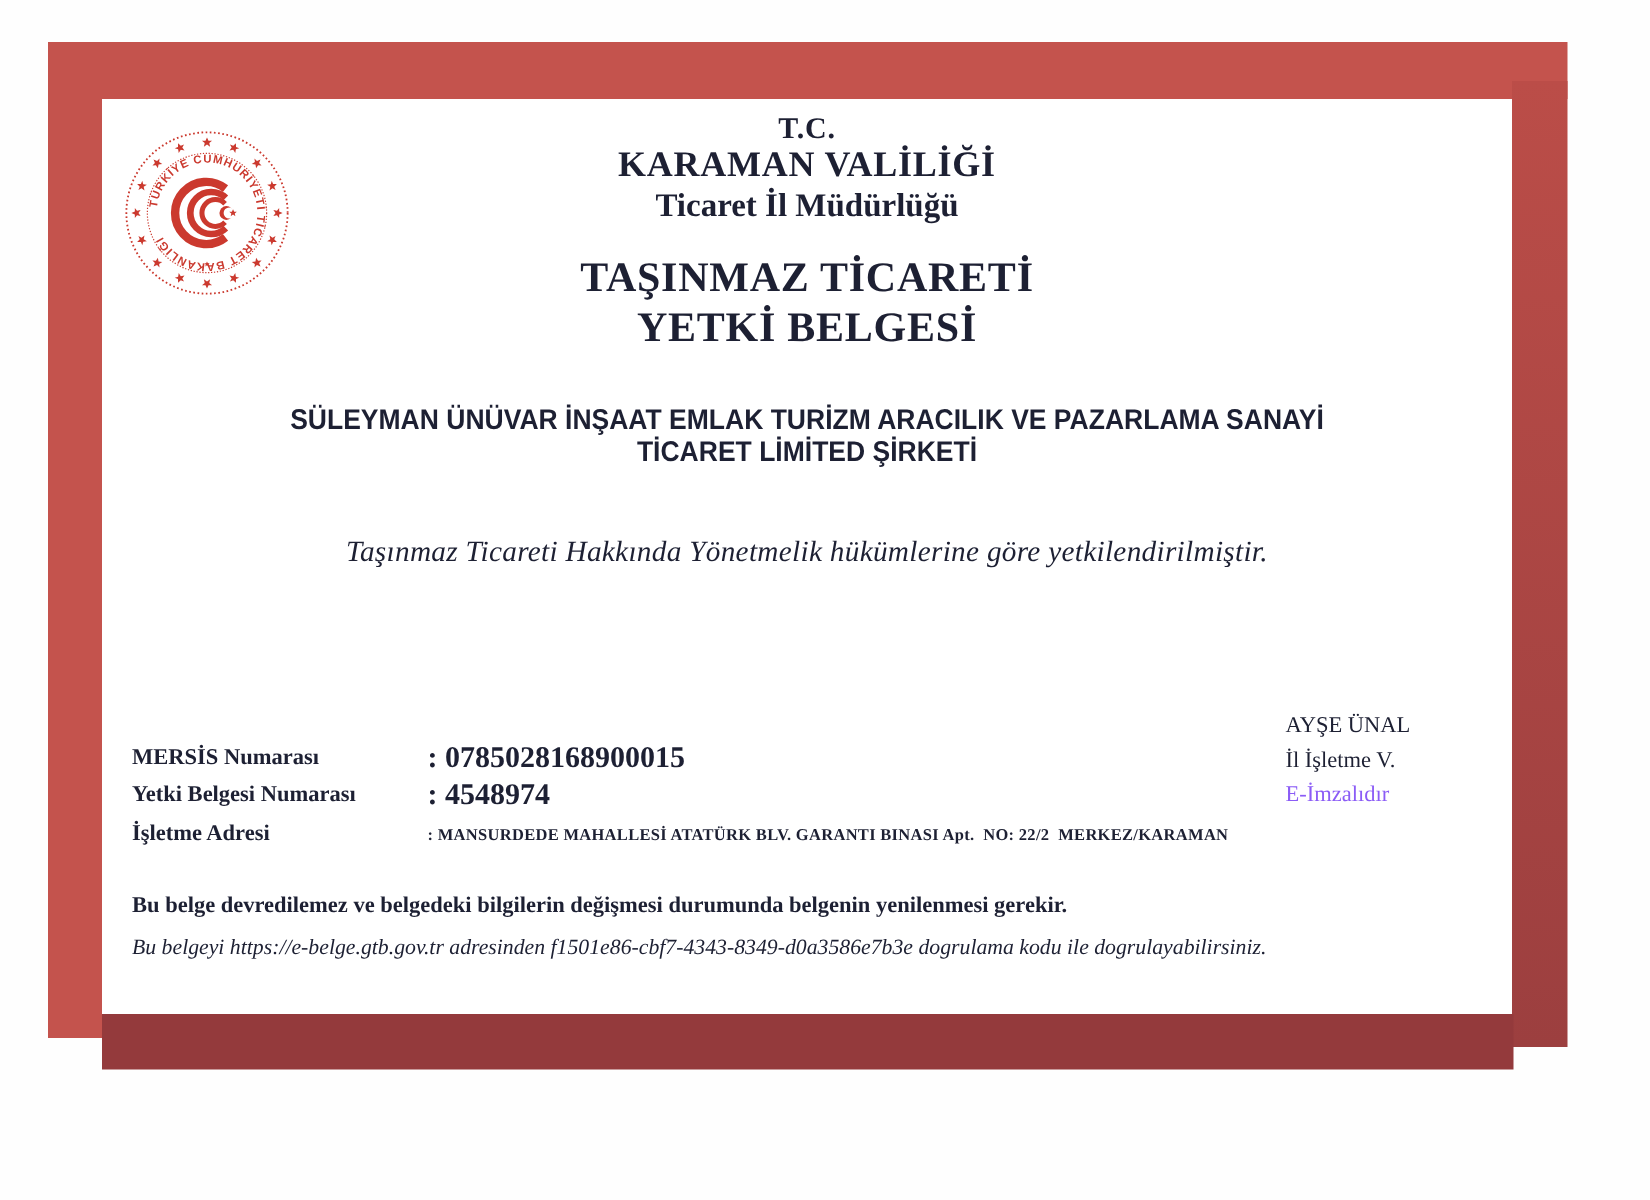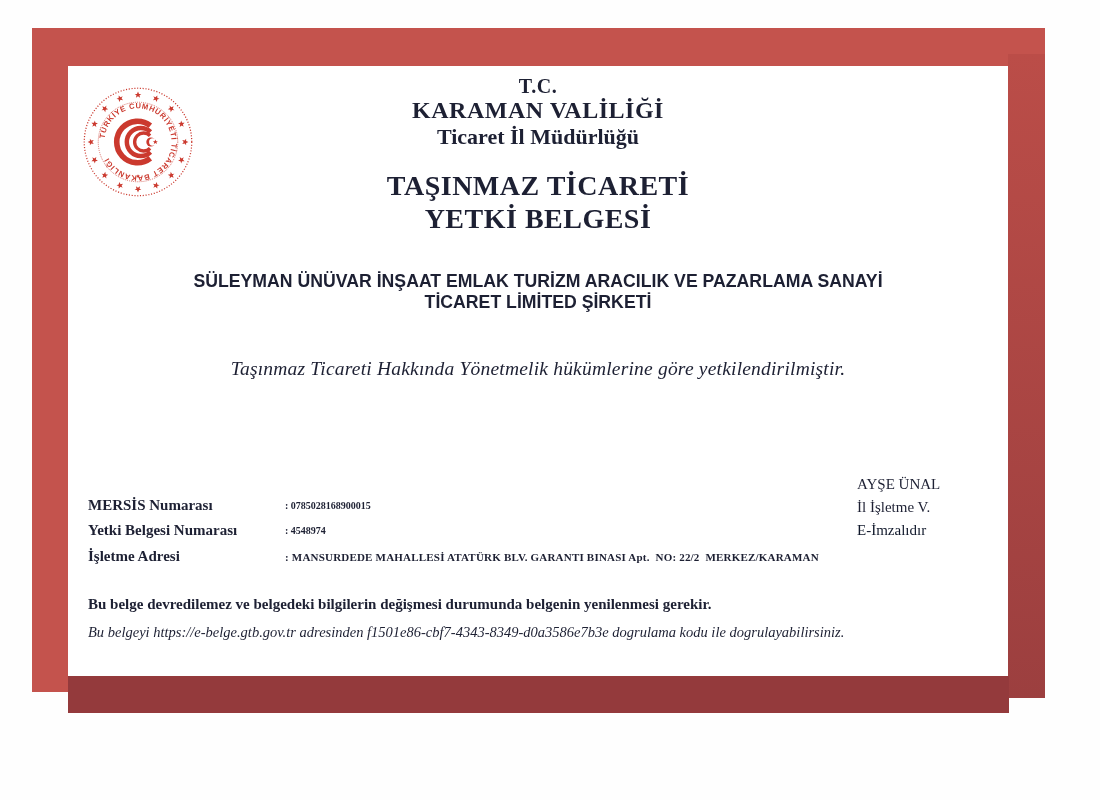--- a/index.html
+++ b/index.html
@@ -38,25 +38,25 @@
     transform: scaleX(0.93); transform-origin: 50% 50%;
     letter-spacing: 0;
   }
 
   .statement { top: 292px; font-style: italic; font-size: 19.5px; letter-spacing: .2px; }
 
   .fields { position: absolute; left: 20px; top: 427px; width: 900px; }
   .field-row { display: flex; align-items: center; height: 25px; }
   .field-row.addr { margin-top: 1px; }
   .field-label { width: 197px; font-size: 15px; font-weight: bold; flex: none; }
-  .field-value { font-size: 10px; font-weight: bold; white-space: pre; }
+  .field-value { font-size: 20px; font-weight: bold; white-space: pre; }
   .field-value.small { font-size: 11px; letter-spacing: .2px; }
 
   .signature { position: absolute; left: 789px; top: 407px; font-size: 15px; line-height: 23px; }
-  .sig-esign { color: #0f172a; }
+  .sig-esign { color: #8b5cf6; }
 
   .note-bold   { position: absolute; left: 20px; top: 530px; font-size: 15px; font-weight: bold; }
   .note-verify { position: absolute; left: 20px; top: 558px; font-size: 14.5px; font-style: italic; }
 </style>
 </head>
 <body>
 
 <div class="scan">
 
   <div class="frame-top"></div>

